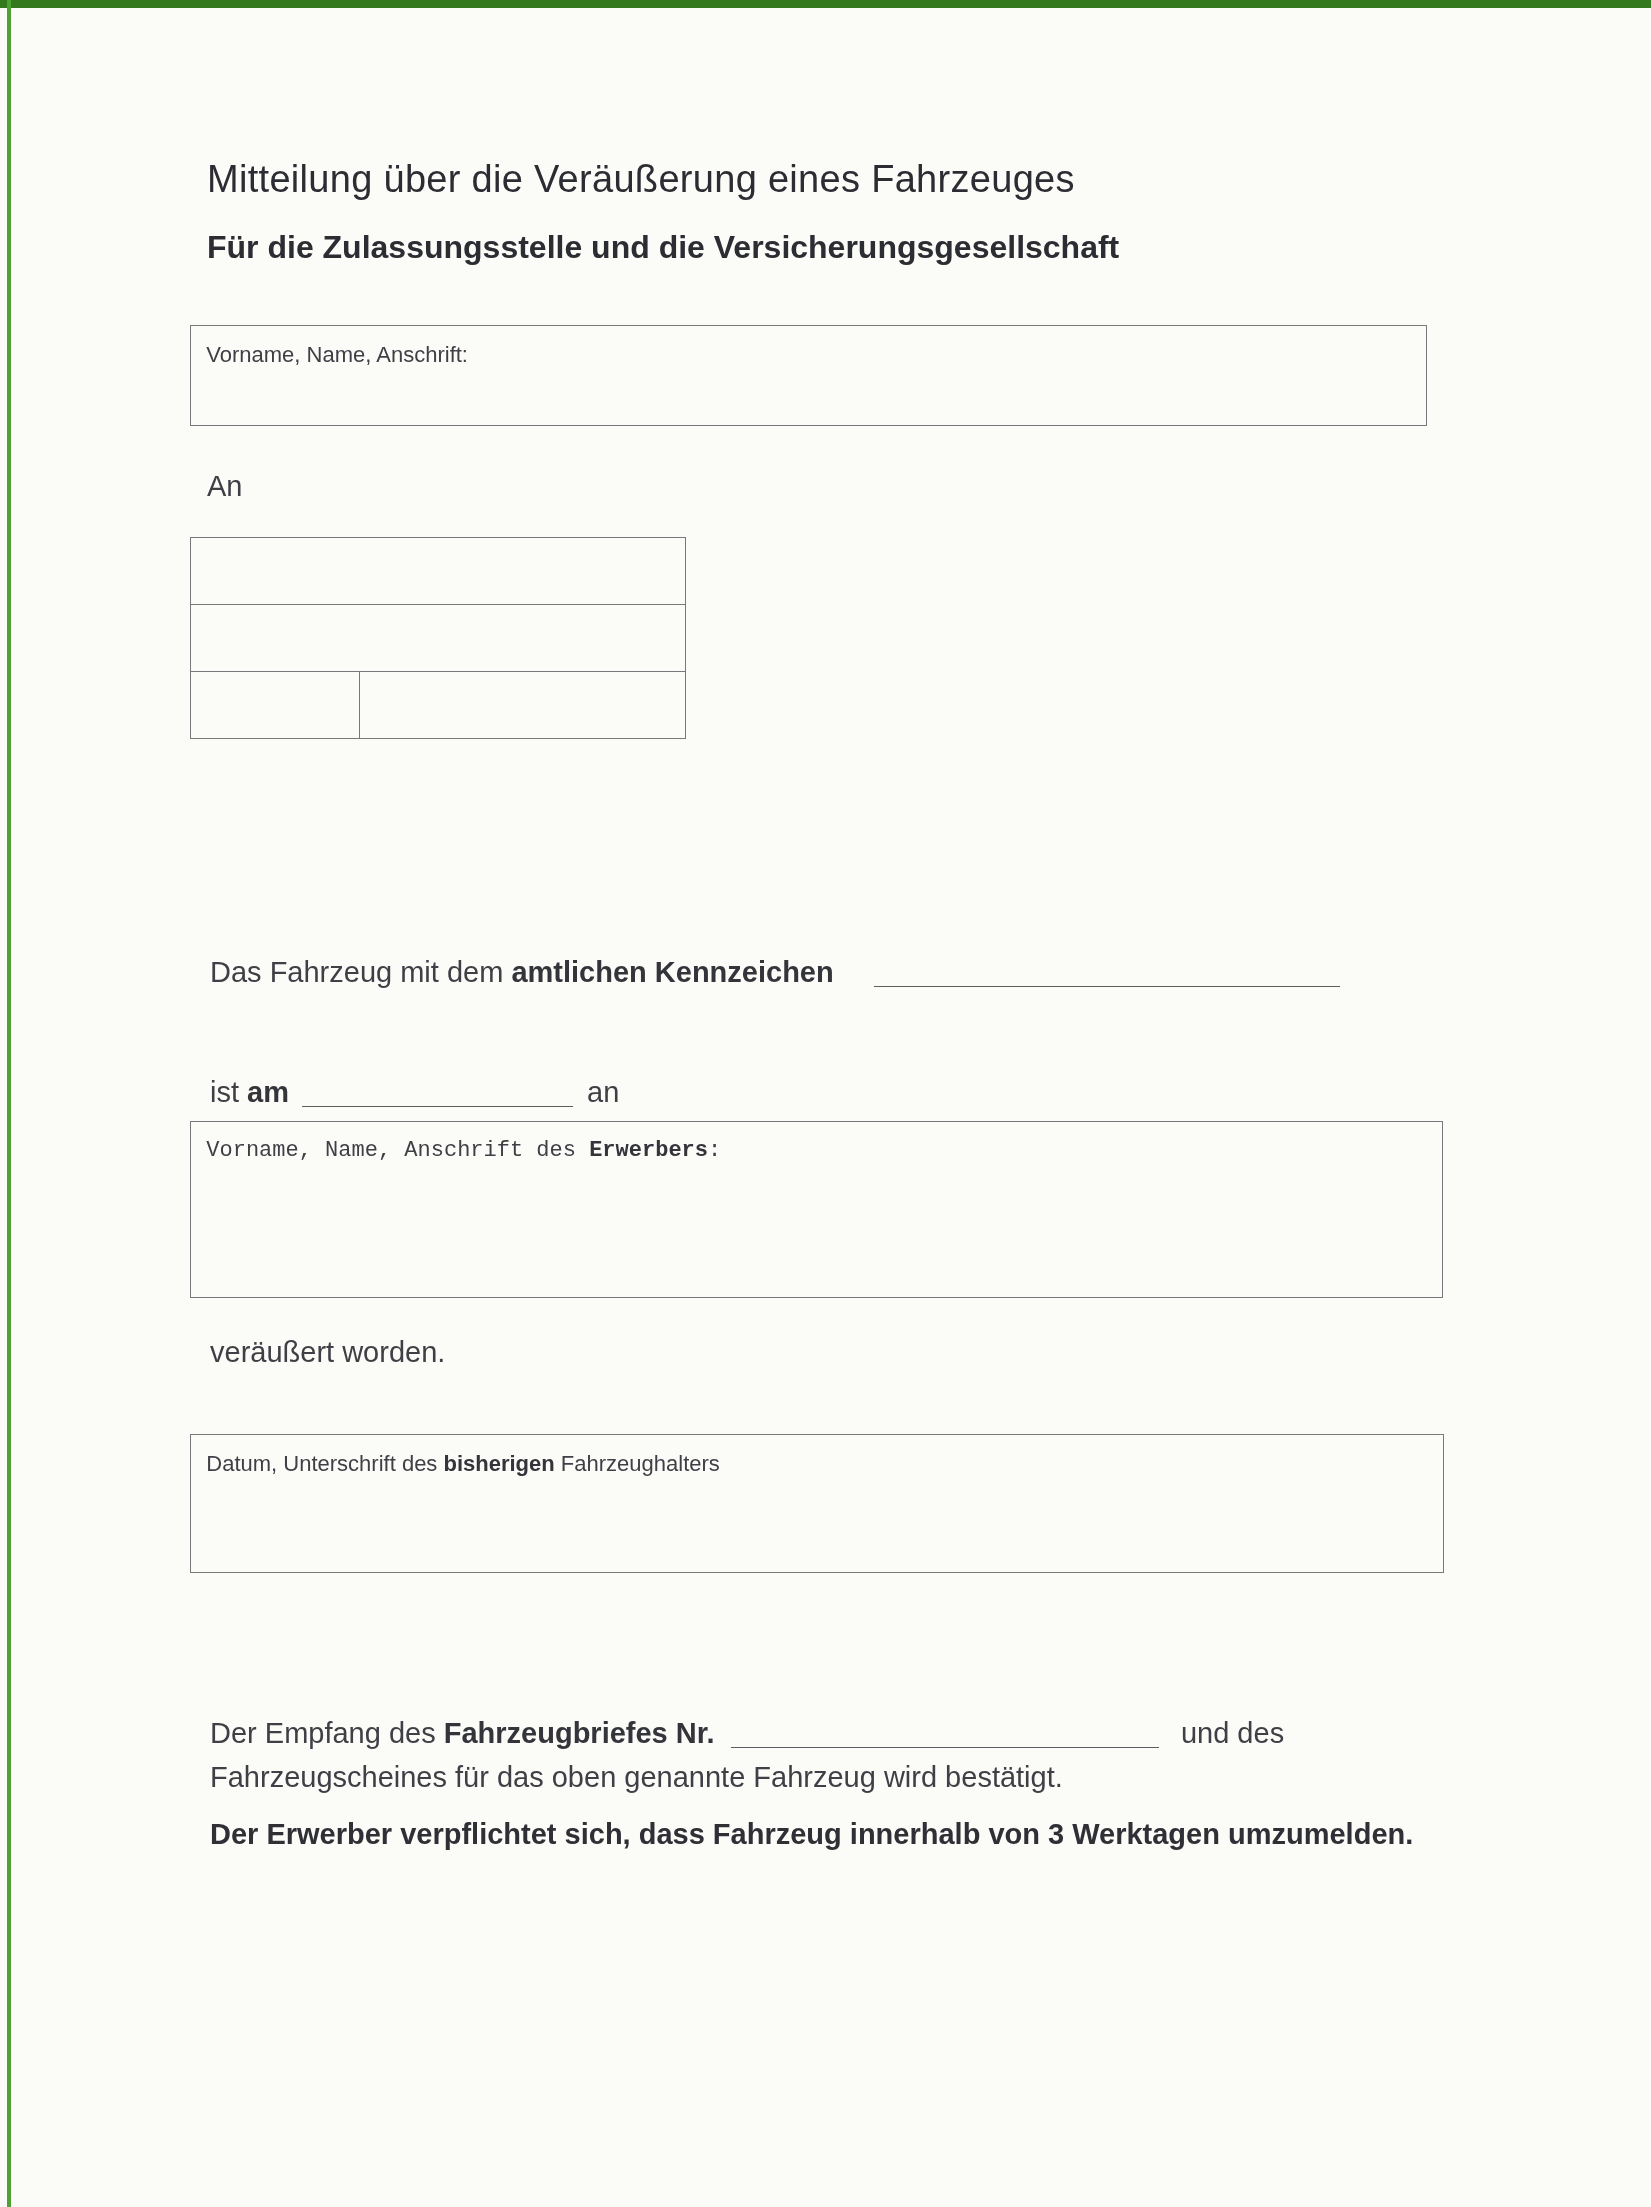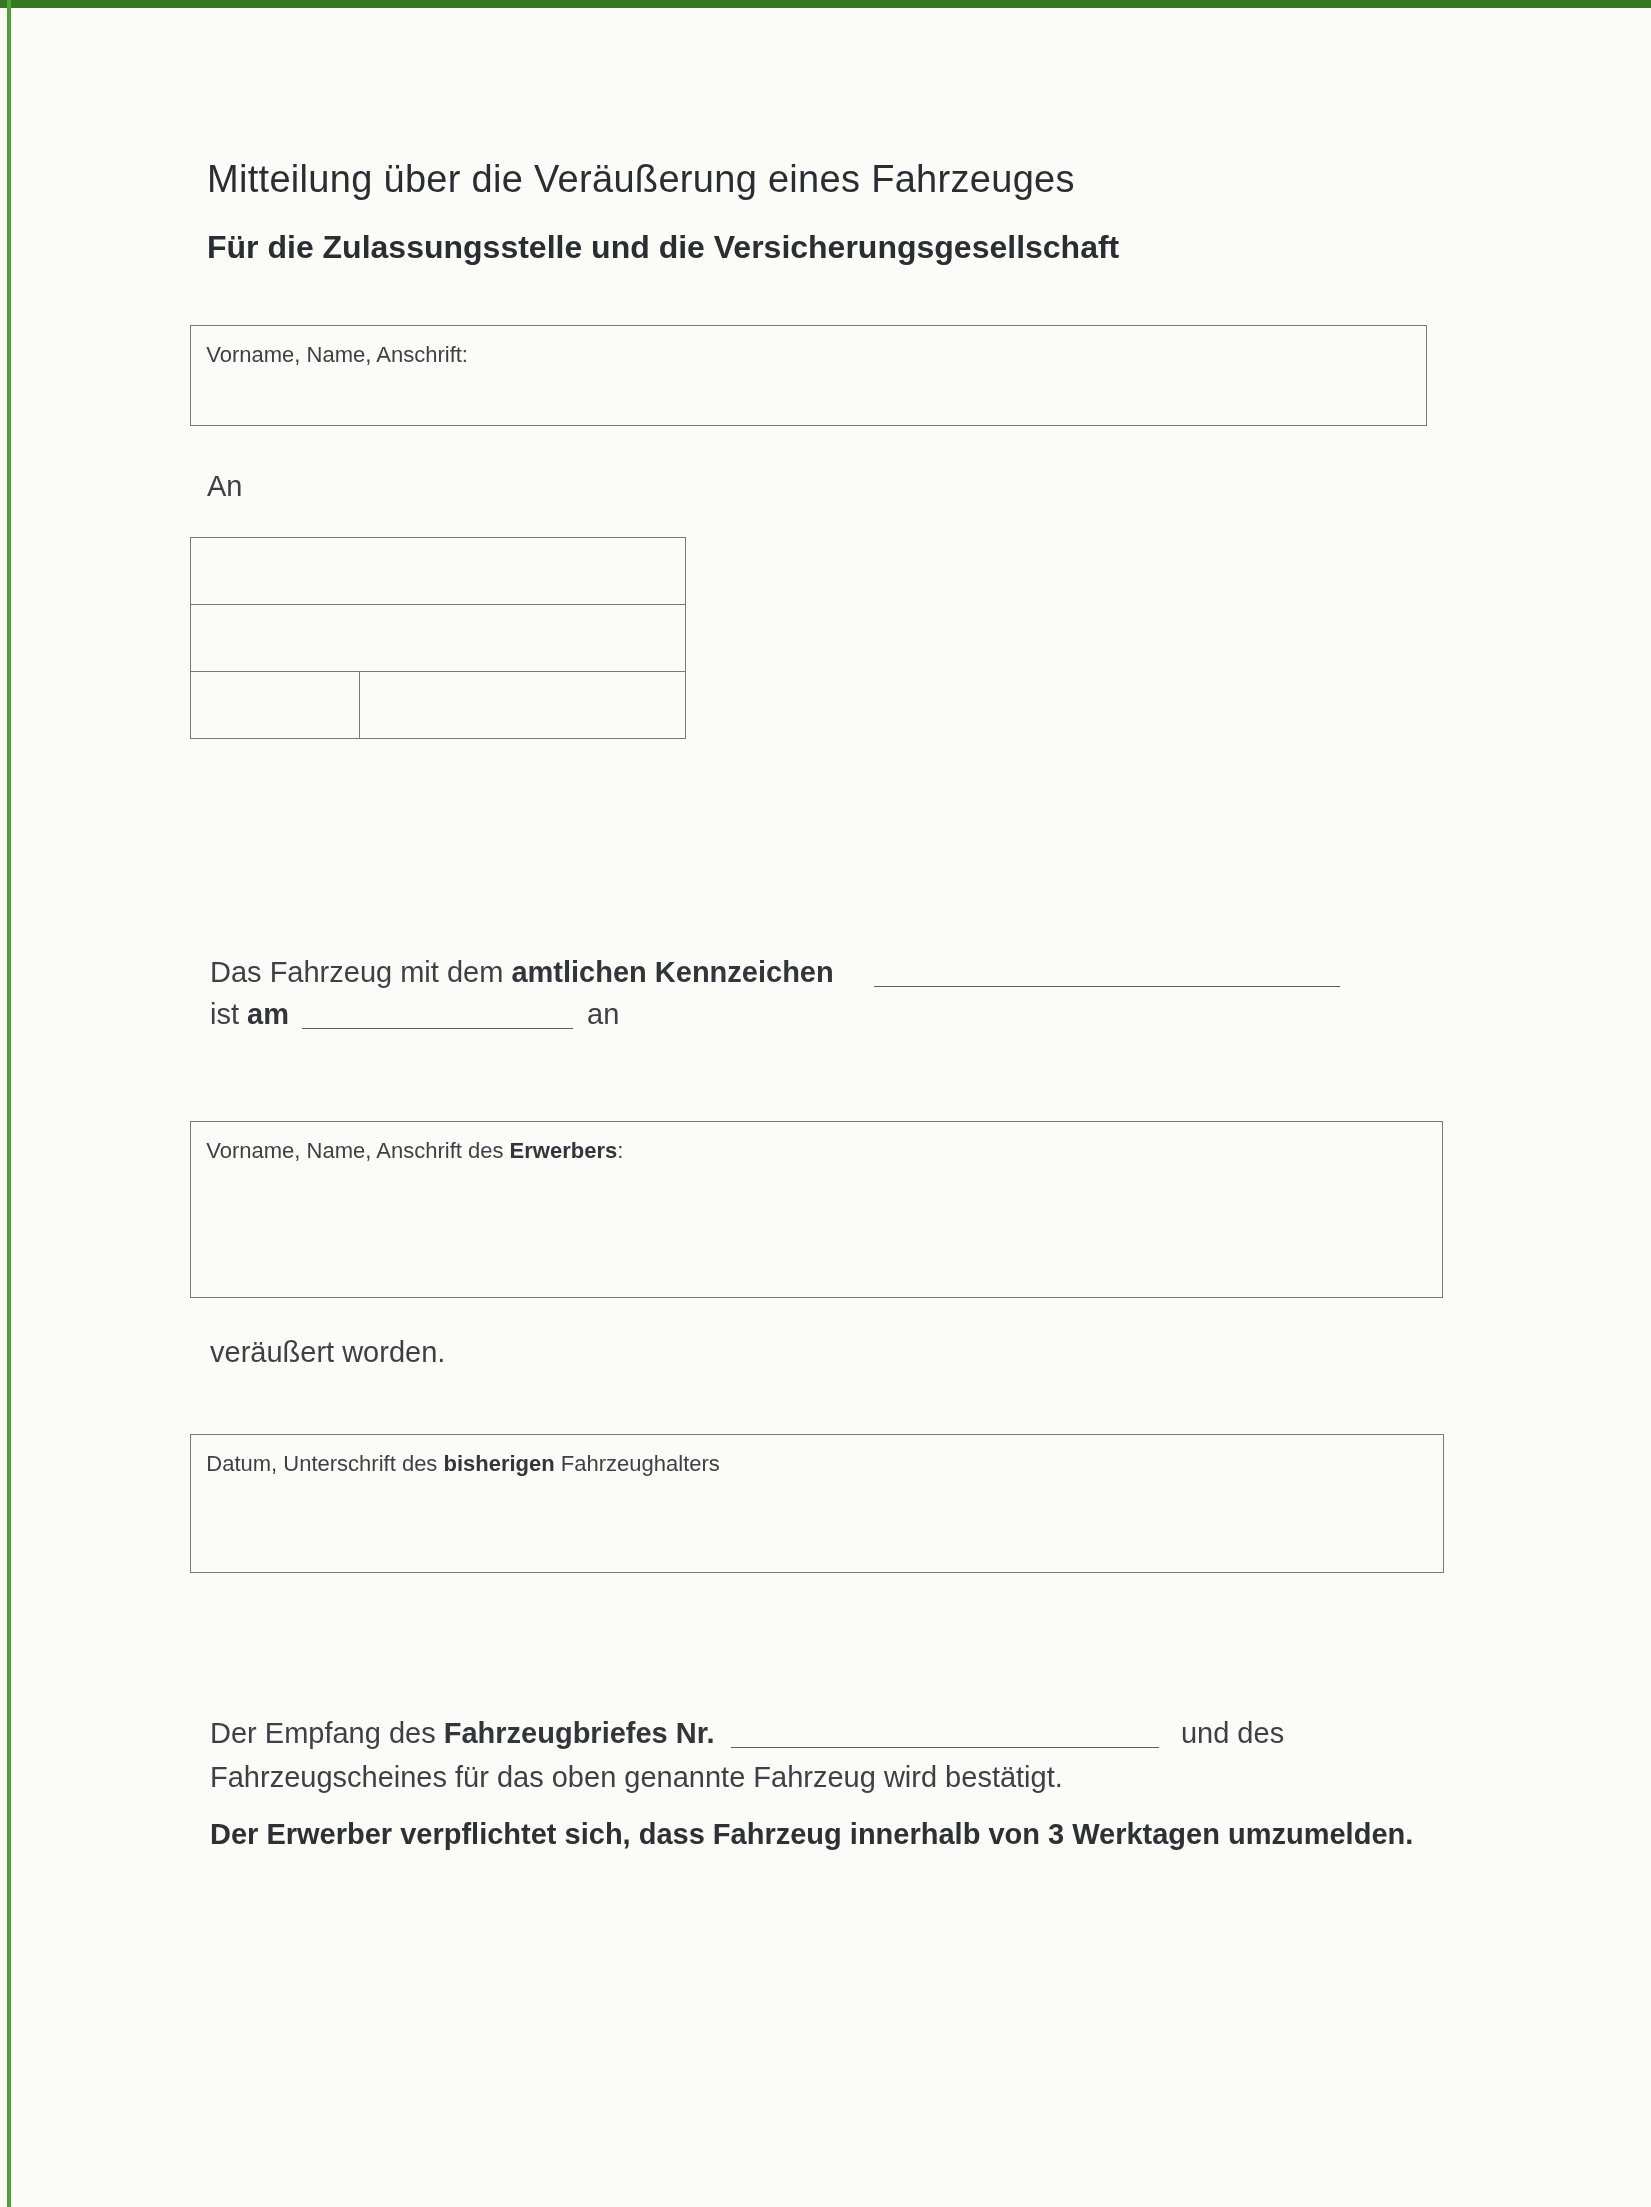--- a/index.html
+++ b/index.html
@@ -135,25 +135,25 @@
     <div class="addr-row split">
       <div class="addr-cell left"></div>
       <div class="addr-cell right"></div>
     </div>
   </div>
 
   <div class="text-line" style="left:210px; top:956px;">
     <span>Das Fahrzeug mit dem </span><b>amtlichen Kennzeichen</b><span class="blank" style="width:466px; margin-left:40px;"></span>
   </div>
 
-  <div class="text-line" style="left:210px; top:998px;">
+  <div class="text-line" style="left:210px; top:1076px;">
     <span>ist </span><b>am</b><span class="blank" style="width:271px; margin-left:13.4px; margin-right:5.7px;"></span><span> an</span>
   </div>
 
-  <div class="field-box" style="left:190px; top:1121px; width:1251px; height:175px;">
+  <div class="field-box" style="left:190px; top:1121px; width:1251px; height:175px;font-family:Liberation Mono, monospace;">
     <div class="box-label">
       <span>Vorname, Name, Anschrift des </span><b>Erwerbers</b><span>:</span>
     </div>
   </div>
 
   <div class="text-line" style="left:210px; top:1336px;">veräußert worden.</div>
 
   <div class="field-box" style="left:190px; top:1434px; width:1252px; height:137px;">
     <div class="box-label">
       <span>Datum, Unterschrift des </span><b>bisherigen</b><span> Fahrzeughalters</span>

